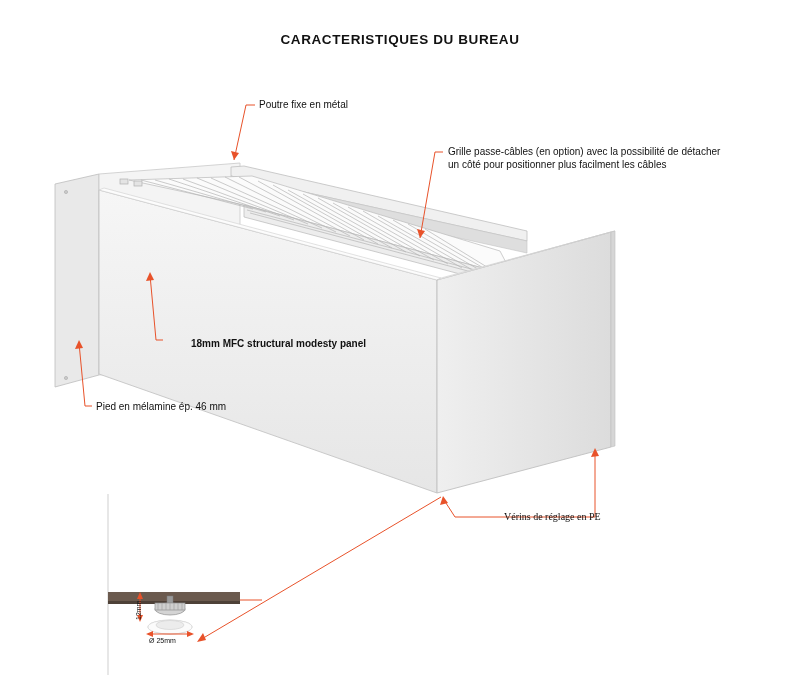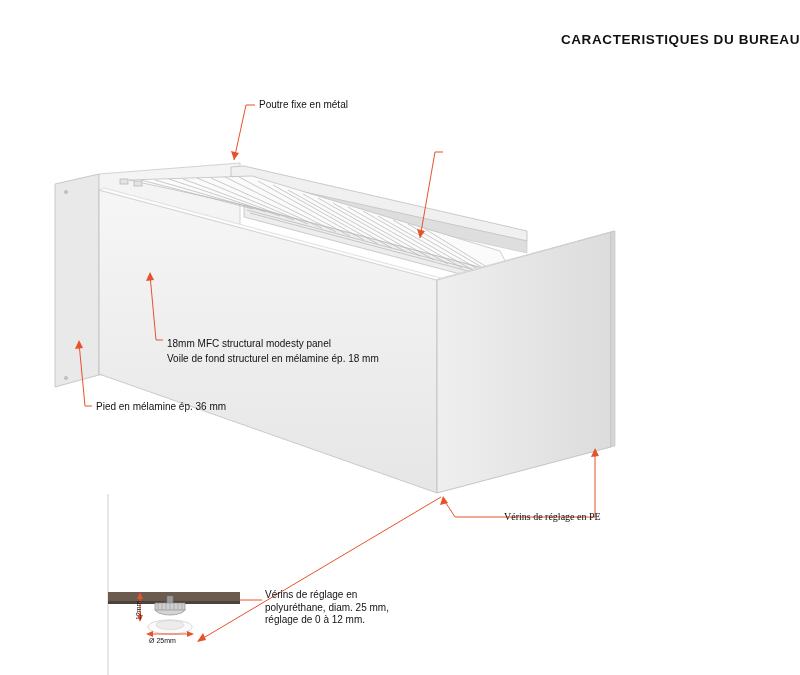--- a/index.html
+++ b/index.html
@@ -20,21 +20,21 @@
     left: 0;
     top: 0;
     width: 800px;
     height: 675px;
   }
   #title {
     position: absolute;
     left: 0;
     top: 32px;
     width: 800px;
-    text-align: right;
+    text-align: center;
     font-size: 13.5px;
     font-weight: bold;
     letter-spacing: 0.6px;
     color: #111;
   }
   svg.layer {
     position: absolute;
     left: 0;
     top: 0;
     width: 800px;
@@ -42,21 +42,22 @@
     overflow: visible;
   }
   .callout {
     position: absolute;
     font-size: 10px;
     line-height: 12.5px;
     color: #111;
     white-space: pre-line;
   }
   .callout.bold {
-    font-weight: normal;
+    font-weight: bold;
+    margin-left: 24px;
   }
   .dim-label {
     position: absolute;
     font-size: 7px;
     color: #111;
   }
   .dim-vert {
     transform: rotate(-90deg);
     transform-origin: left top;
     white-space: nowrap;
@@ -196,29 +197,27 @@
       <polygon points="140,592 137,599 143,599" fill="#e8522a" stroke="none"></polygon>
       <polygon points="140,622 137,615 143,615" fill="#e8522a" stroke="none"></polygon>
       <line x1="148" y1="634" x2="192" y2="634"></line>
       <polygon points="146,634 153,631 153,637" fill="#e8522a" stroke="none"></polygon>
       <polygon points="194,634 187,631 187,637" fill="#e8522a" stroke="none"></polygon>
     </g>
   </svg>
 
   <div class="callout" style="left:259px; top:99px;">Poutre fixe en métal</div>
 
+  <div class="callout" style="left:448px; top:146px; width:332px;">Grille passe-câbles (en option) avec la possibilité de détacher
+un côté pour positionner plus facilment les câbles</div>
 
   <div class="callout bold" style="left:167px; top:338px;">18mm MFC structural modesty panel</div>
-  <div class="callout" style="left:167px; top:353px;">Voile de fond structurel en mélamine ép. 18 mm</div>
-
-  <div class="callout" style="left:96px; top:401px;">Pied en mélamine ép. 36 mm</div>
+
+  <div class="callout" style="left:96px; top:401px;">Pied en mélamine ép. 46 mm</div>
 
   <div class="callout" style="left:504px; top:511px;font-family:Liberation Serif, serif;">Vérins de réglage en PE</div>
 
-  <div class="callout" style="left:265px; top:589px; width:160px;">Vérins de réglage en
-polyuréthane, diam. 25 mm,
-réglage de 0 à 12 mm.</div>
 
   <div class="dim-label dim-vert" style="left:135px; top:620px;">12mm</div>
 
   <div class="dim-label" style="left:149px; top:637px;">Ø 25mm</div>
 
 </div>
 
 </body></html>

